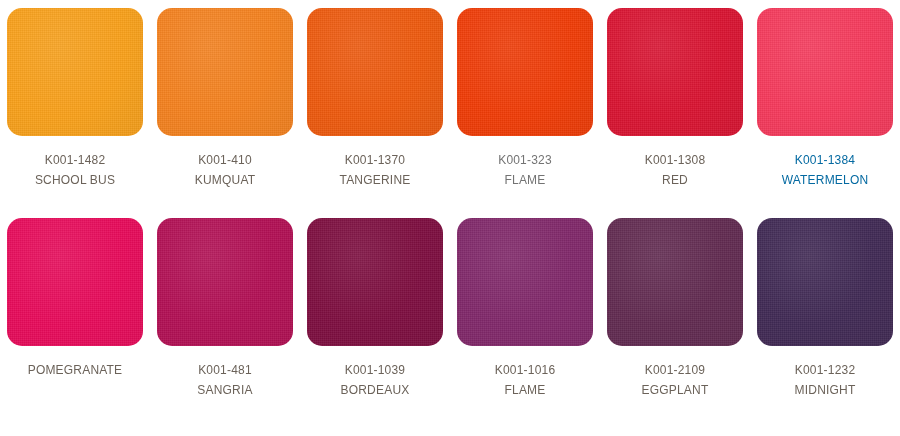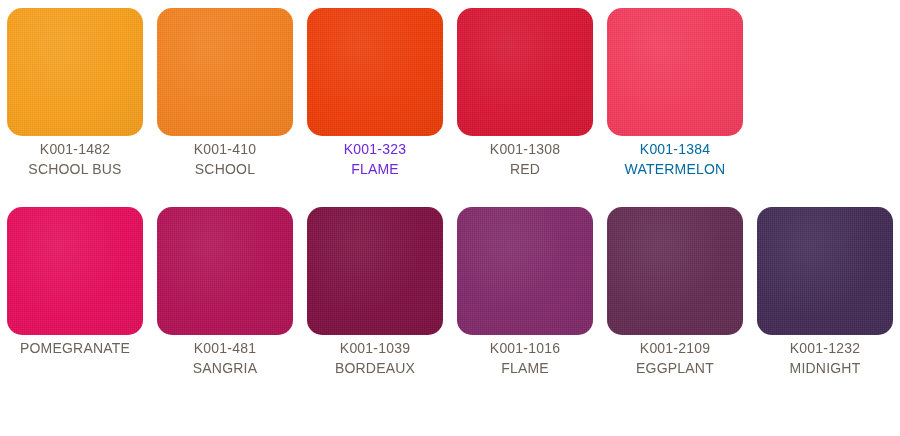--- a/index.html
+++ b/index.html
@@ -70,24 +70,24 @@
     pointer-events: none;
     background: radial-gradient(ellipse at 38% 30%,
       rgba(255,255,255,0.07) 0%,
       rgba(255,255,255,0.0) 55%,
       rgba(0,0,0,0.045) 100%);
   }
 
   .chip-labels {
     text-align: center;
     color: #6b6259;
-    font-size: 14px;
+    font-size: 12px;
     line-height: 20px;
     letter-spacing: 0.2px;
-    padding-top: 3px;
+    padding-top: 14px;
   }
 
   .chip-code { white-space: nowrap; }
   .chip-name { white-space: nowrap; }
 
   .row-one  { padding-top: 8px; }
   .row-gap  { height: 28px; }
 </style>
 </head>
 <body style="background: rgb(255, 255, 255);">
@@ -101,28 +101,35 @@
       <div class="chip-labels" style="color: rgb(107, 98, 89);">
         <div class="chip-code">K001-1482</div>
         <div class="chip-name">SCHOOL BUS</div>
       </div>
     </div>
 
     <div class="swatch-cell">
       <div class="chip" style="background-color:#F5821F;"></div>
       <div class="chip-labels" style="color: rgb(107, 98, 89);">
         <div class="chip-code">K001-410</div>
-        <div class="chip-name">SCHOOL</div>
-      </div>
-    </div>
-
+        <div class="chip-name">KUMQUAT</div>
+      </div>
+    </div>
+
+    <div class="swatch-cell">
+      <div class="chip" style="background-color:#EE5A0E;"></div>
+      <div class="chip-labels" style="color: rgb(107, 98, 89);">
+        <div class="chip-code">K001-1370</div>
+        <div class="chip-name">TANGERINE</div>
+      </div>
+    </div>
 
     <div class="swatch-cell">
       <div class="chip" style="background-color:#F03C07;"></div>
-      <div class="chip-labels" style="color: #6d28d9;">
+      <div class="chip-labels" style="color: #737373;">
         <div class="chip-code">K001-323</div>
         <div class="chip-name">FLAME</div>
       </div>
     </div>
 
     <div class="swatch-cell">
       <div class="chip" style="background-color:#DA1432;"></div>
       <div class="chip-labels" style="color: rgb(107, 98, 89);">
         <div class="chip-code">K001-1308</div>
         <div class="chip-name">RED</div>

